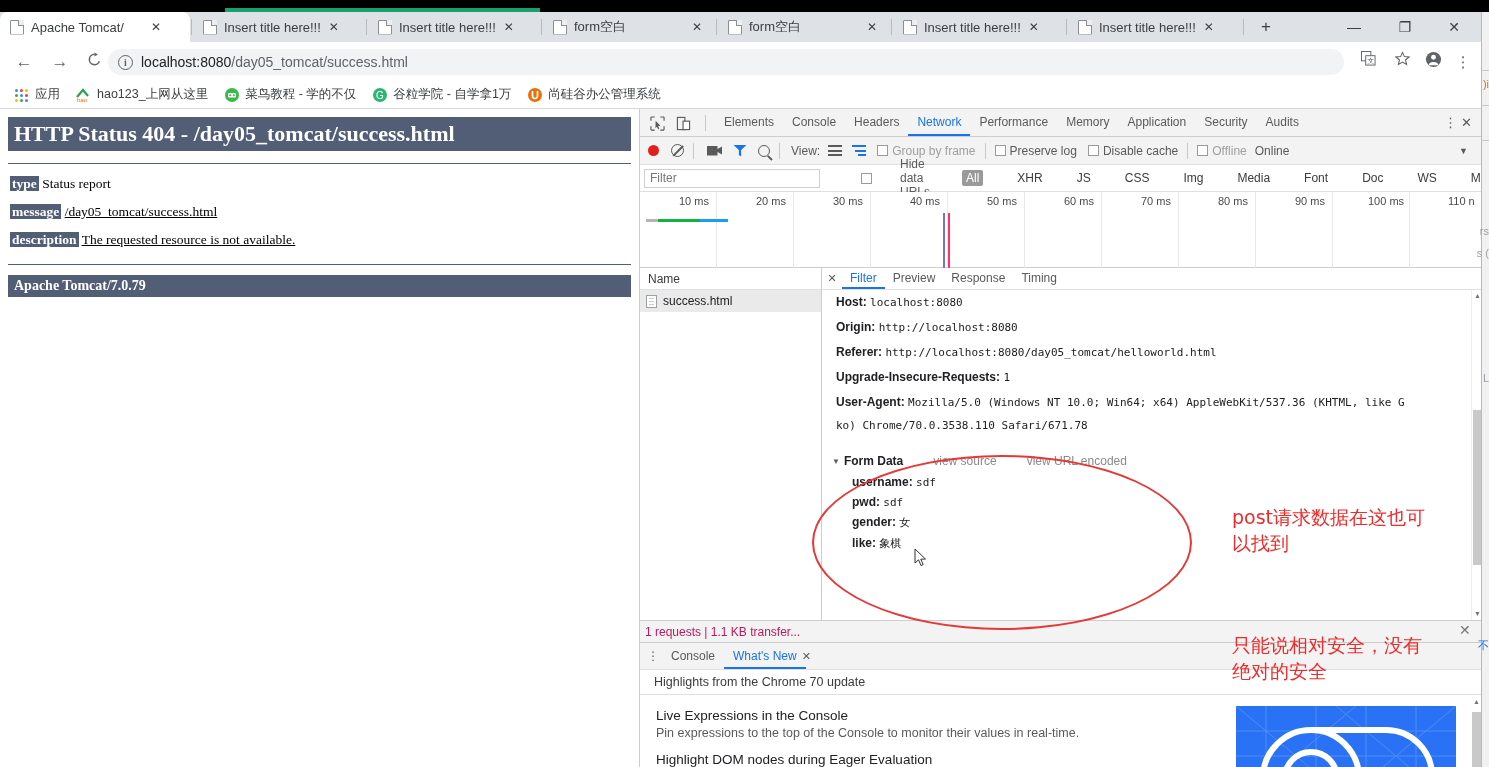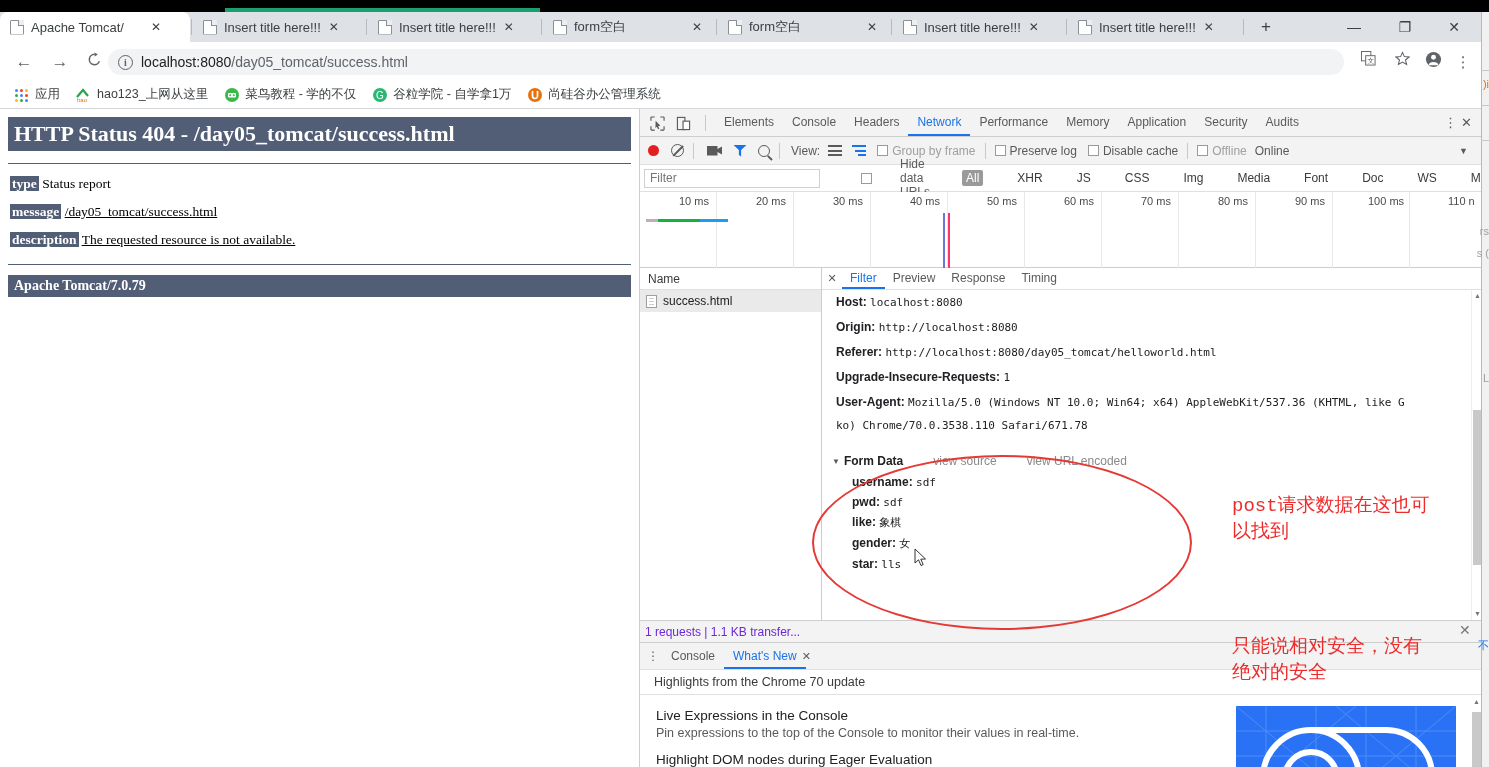--- a/index.html
+++ b/index.html
@@ -164,21 +164,21 @@
 
   
   #detail-scroll{ position:absolute; right:0; top:22px; width:11px; height:330px; background:#fff;
                   border-left:1px solid #eee; }
   .sb-arrow{ width:11px; height:12px; text-align:center; font-size:7px; color:#777; line-height:12px; }
   #detail-thumb{ position:absolute; left:1px; top:120px; width:9px; height:155px; background:#c9c9c9; }
 
   
   #dt-status{ position:absolute; left:0; top:511px; width:842px; height:23px;
               border-top:1px solid #cdcdcd; border-bottom:1px solid #cdcdcd;
-              background:#f3f3f3; font-size:12px; color:#6d28d9; line-height:22px; padding-left:5px; }
+              background:#f3f3f3; font-size:12px; color:#be185d; line-height:22px; padding-left:5px; }
 
   
   #drawer{ position:absolute; left:0; top:534px; width:842px; height:224px; background:#fff; }
   #drawer-tabs{ height:27px; display:flex; align-items:center; border-bottom:1px solid #e0e0e0;
                 background:#f3f3f3; }
   .kebab{ width:18px; margin-left:4px; text-align:center; color:#5a5a5a; font-size:12px;
           letter-spacing:0; line-height:10px; }
   .drtab{ padding:0 9px; height:26px; line-height:26px; font-size:12px; color:#5a5a5a; }
   .drtab.sel{ color:#1a73e8; border-bottom:2px solid #1a73e8; }
   #wn-subtitle{ height:25px; line-height:25px; padding-left:14px; font-size:12.5px; color:#3a3a3a;
@@ -550,30 +550,26 @@
         </div>
         <div class="fd-row">
           <span class="fd-key">username:</span>
           <span class="fd-val">sdf</span>
         </div>
         <div class="fd-row">
           <span class="fd-key">pwd:</span>
           <span class="fd-val">sdf</span>
         </div>
         <div class="fd-row">
+          <span class="fd-key">gender:</span>
+          <span class="fd-val">女</span>
+        </div>
+        <div class="fd-row">
           <span class="fd-key">like:</span>
           <span class="fd-val">象棋</span>
-        </div>
-        <div class="fd-row">
-          <span class="fd-key">gender:</span>
-          <span class="fd-val">女</span>
-        </div>
-        <div class="fd-row">
-          <span class="fd-key">star:</span>
-          <span class="fd-val">lls</span>
         </div>
       </div>
 
       <div id="detail-scroll">
         <div class="sb-arrow">▲</div>
         <div id="detail-thumb"></div>
         <div class="sb-arrow" style="position:absolute;bottom:0">▼</div>
       </div>
 
     </div>
@@ -632,20 +628,20 @@
 <div style="position:absolute;left:1481px;top:105px;width:8px;height:1px;background:#c8c8c8;"></div>
 <div style="position:absolute;left:1481px;top:140px;width:8px;height:1px;background:#c8c8c8;"></div>
 <div class="edge-txt edge-orange" style="top:78px;">)i</div>
 <div class="edge-txt" style="top:225px;">rs</div>
 <div class="edge-txt" style="top:247px;">s (</div>
 <div class="edge-txt" style="top:372px;">L</div>
 <div class="edge-txt edge-blue" style="top:638px;">不</div>
 <div id="float-x1">✕</div>
 
 <div id="ellipse"></div>
-<div class="anno" style="left:1232px; top:493px;font-family:Liberation Mono, monospace;">post请求数据在这也可
+<div class="anno" style="left:1232px; top:504px;">post请求数据在这也可
 以找到</div>
 <div class="anno" style="left:1232px; top:612px;margin-top:20px;">只能说相对安全，没有
 绝对的安全</div>
 
 <svg id="cursor" viewBox="0 0 13 19">
   <path d="M1 1 L1 15 L4.5 11.8 L7 17.5 L9.2 16.6 L6.8 11.2 L11.5 11 Z" fill="#fff" stroke="#333" stroke-width="1"></path>
 </svg>
 
 </body></html>

